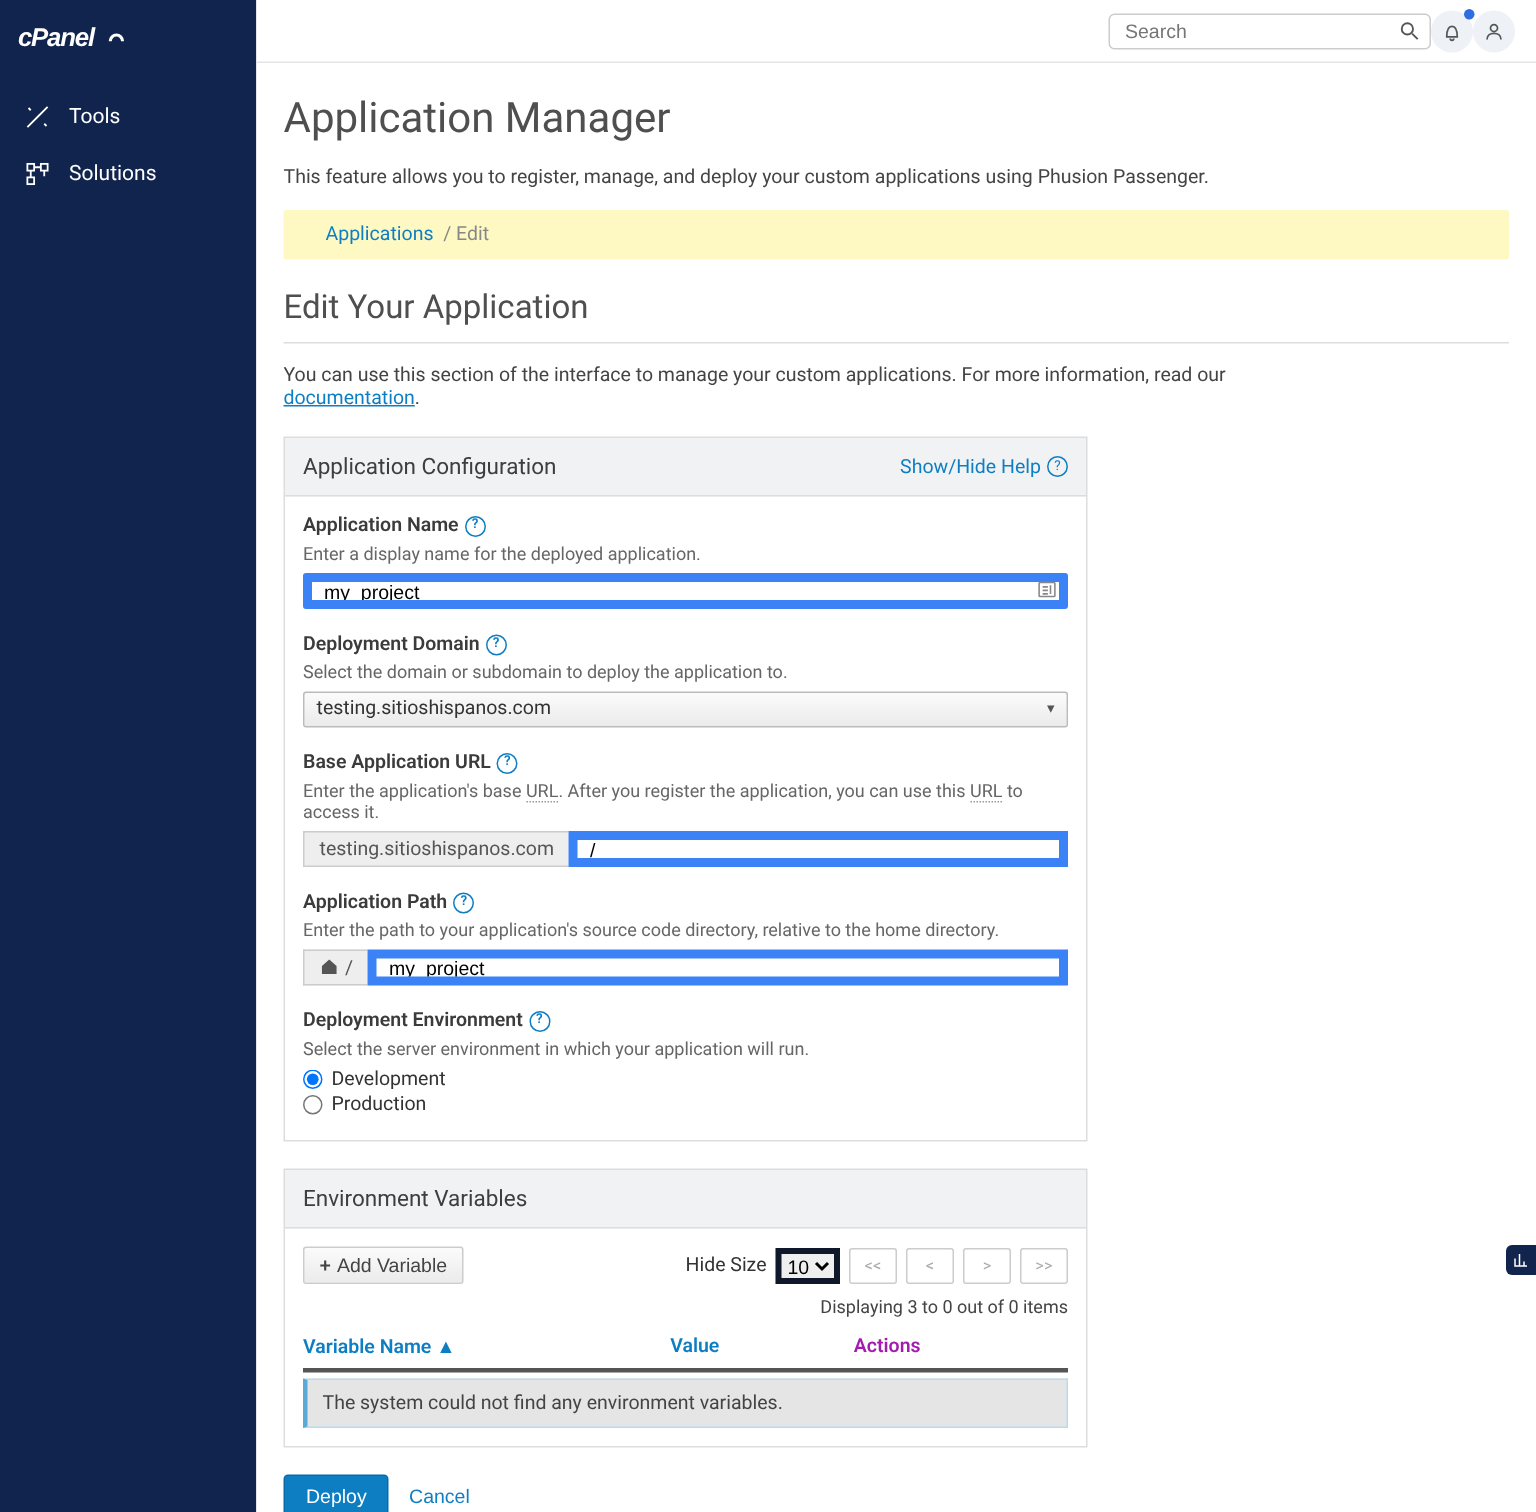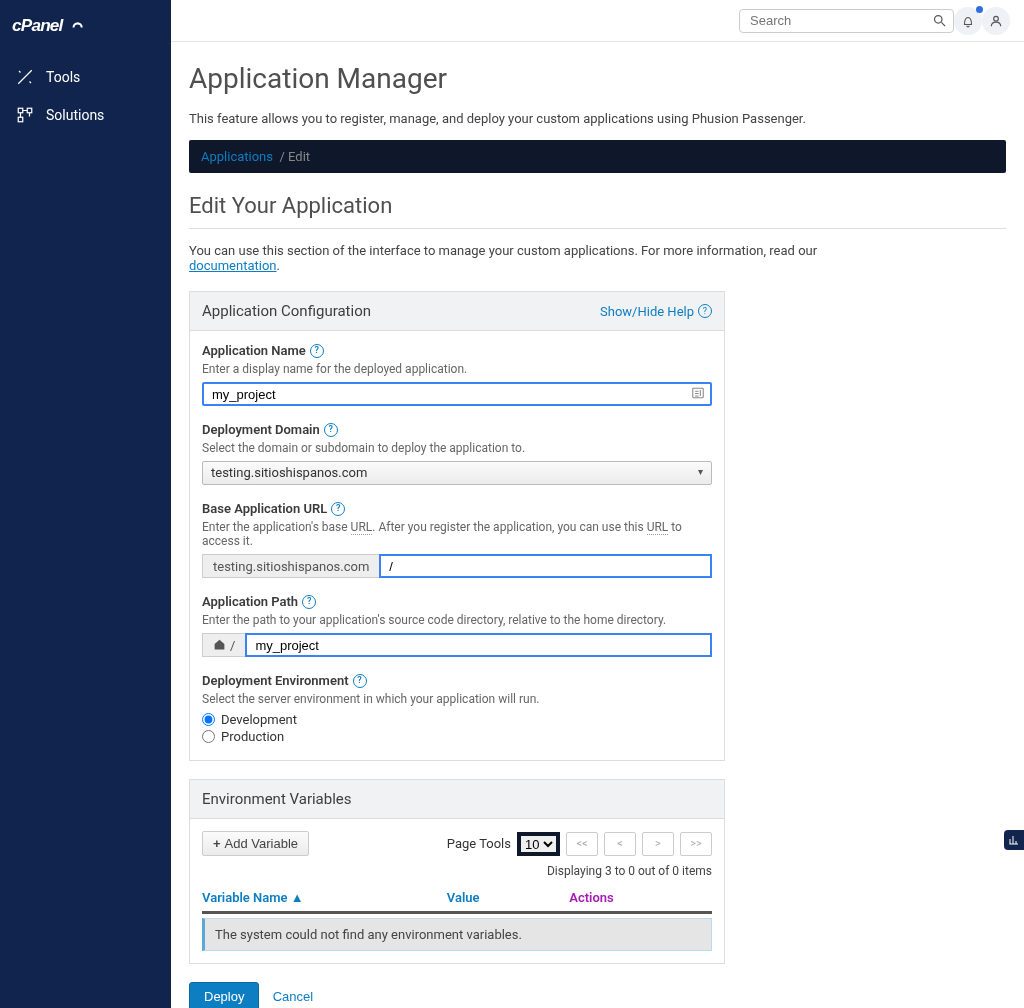--- a/index.html
+++ b/index.html
@@ -27,42 +27,42 @@
 .search-icon svg { width: 15px; height: 15px; stroke: #555; fill: none; stroke-width: 2; }
 .circ-btn { width: 28px; height: 28px; border-radius: 50%; background: #eef1f6; display: flex; align-items: center; justify-content: center; cursor: pointer; position: relative; }
 .circ-btn svg { width: 14px; height: 14px; stroke: #555; fill: none; stroke-width: 2; }
 .notif-dot { position: absolute; top: -1px; right: -1px; width: 7px; height: 7px; border-radius: 50%; background: #2e6ee0; }
 
 
 .content { padding: 20px 18px 40px; background: #fff; flex: 1; }
 h1 { font-size: 28px; font-weight: 400; color: #4f4f4f; margin-bottom: 16px; }
 .intro { font-size: 13px; color: #444; margin-bottom: 14px; }
 
-.breadcrumbs { background: #0f172a; padding: 9px 12px; border-radius: 2px; margin-bottom: 20px; }
+.breadcrumbs { background: #fef9c3; padding: 9px 28px; border-radius: 2px; margin-bottom: 20px; }
 .breadcrumbs a { color: #0e7ec3; font-size: 13px; }
 .breadcrumbs .sep, .breadcrumbs .cur { color: #888; font-size: 13px; }
 
 h2 { font-size: 22px; font-weight: 400; color: #4f4f4f; margin-bottom: 10px; }
 .hr { height: 1px; background: #ddd; margin-bottom: 14px; }
 .desc { font-size: 13px; color: #444; margin-bottom: 18px; max-width: 700px; }
 .u { text-decoration: underline; color: #0e7ec3; }
 
 .panel { border: 1px solid #ddd; width: 536px; max-width: 100%; margin-bottom: 18px; background: #fff; }
 .panel-head { background: #f1f2f4; border-bottom: 1px solid #ddd; padding: 10px 12px; font-size: 15px; color: #3e3e3e; display: flex; justify-content: space-between; align-items: center; }
 .help-toggle { color: #0e7ec3; font-size: 13px; display: flex; align-items: center; gap: 4px; cursor: pointer; }
 .qmark { display: inline-flex; width: 14px; height: 14px; border: 1px solid currentColor; border-radius: 50%; align-items: center; justify-content: center; font-size: 9px; line-height: 1; }
 .panel-body { padding: 12px; }
 
 .fld { margin-bottom: 16px; }
 .fld-label { font-size: 13px; font-weight: 600; color: #3b3b3b; display: flex; align-items: center; gap: 4px; margin-bottom: 4px; }
 .fld-label .qmark { color: #0e7ec3; }
 .fld-help { font-size: 12px; color: #666; margin-bottom: 6px; }
 .fld-help .abbr { border-bottom: 1px dotted #999; }
 
-.txt-input { width: 100%; height: 24px; padding: 3px 8px; border: 2px solid #3b82f6; border-radius: 2px; font-size: 13px; }
+.txt-input { width: 100%; height: 24px; padding: 3px 8px; border: 6px solid #3b82f6; border-radius: 2px; font-size: 13px; }
 .input-icon-right { position: relative; }
 .input-icon-right .inp-icon { position: absolute; right: 6px; top: 4px; width: 15px; height: 15px; }
 .input-icon-right .inp-icon svg { width: 14px; height: 14px; stroke: #888; fill: none; stroke-width: 1.8; }
 
 .select-like { width: 100%; height: 24px; border: 1px solid #bbb; border-radius: 2px; background: linear-gradient(#fbfbfb, #ebebeb); padding: 3px 24px 3px 8px; font-size: 13px; position: relative; cursor: pointer; }
 .select-like::after { content: "▾"; position: absolute; right: 8px; top: 4px; font-size: 10px; color: #555; }
 
 .input-group { display: flex; width: 100%; }
 .input-addon { background: #eeeeee; border: 1px solid #ccc; border-right: none; padding: 3px 10px; font-size: 13px; color: #555; display: flex; align-items: center; min-height: 24px; }
 .input-group .txt-input { border-radius: 0; flex: 1; }
@@ -265,21 +265,21 @@
         <div class="panel-head">
           <span>Environment Variables</span>
         </div>
         <div class="panel-body">
           <div class="ev-top">
             <button class="add-btn">
               <span class="plus">+</span>
               <span>Add Variable</span>
             </button>
             <div class="pager">
-              <span>Page Tools</span>
+              <span>Hide Size</span>
               <select>
                 <option>10</option>
               </select>
               <span class="pager-btn">&lt;&lt;</span>
               <span class="pager-btn">&lt;</span>
               <span class="pager-btn">&gt;</span>
               <span class="pager-btn">&gt;&gt;</span>
             </div>
           </div>
           <div class="displaying">Displaying 3 to 0 out of 0 items</div>

